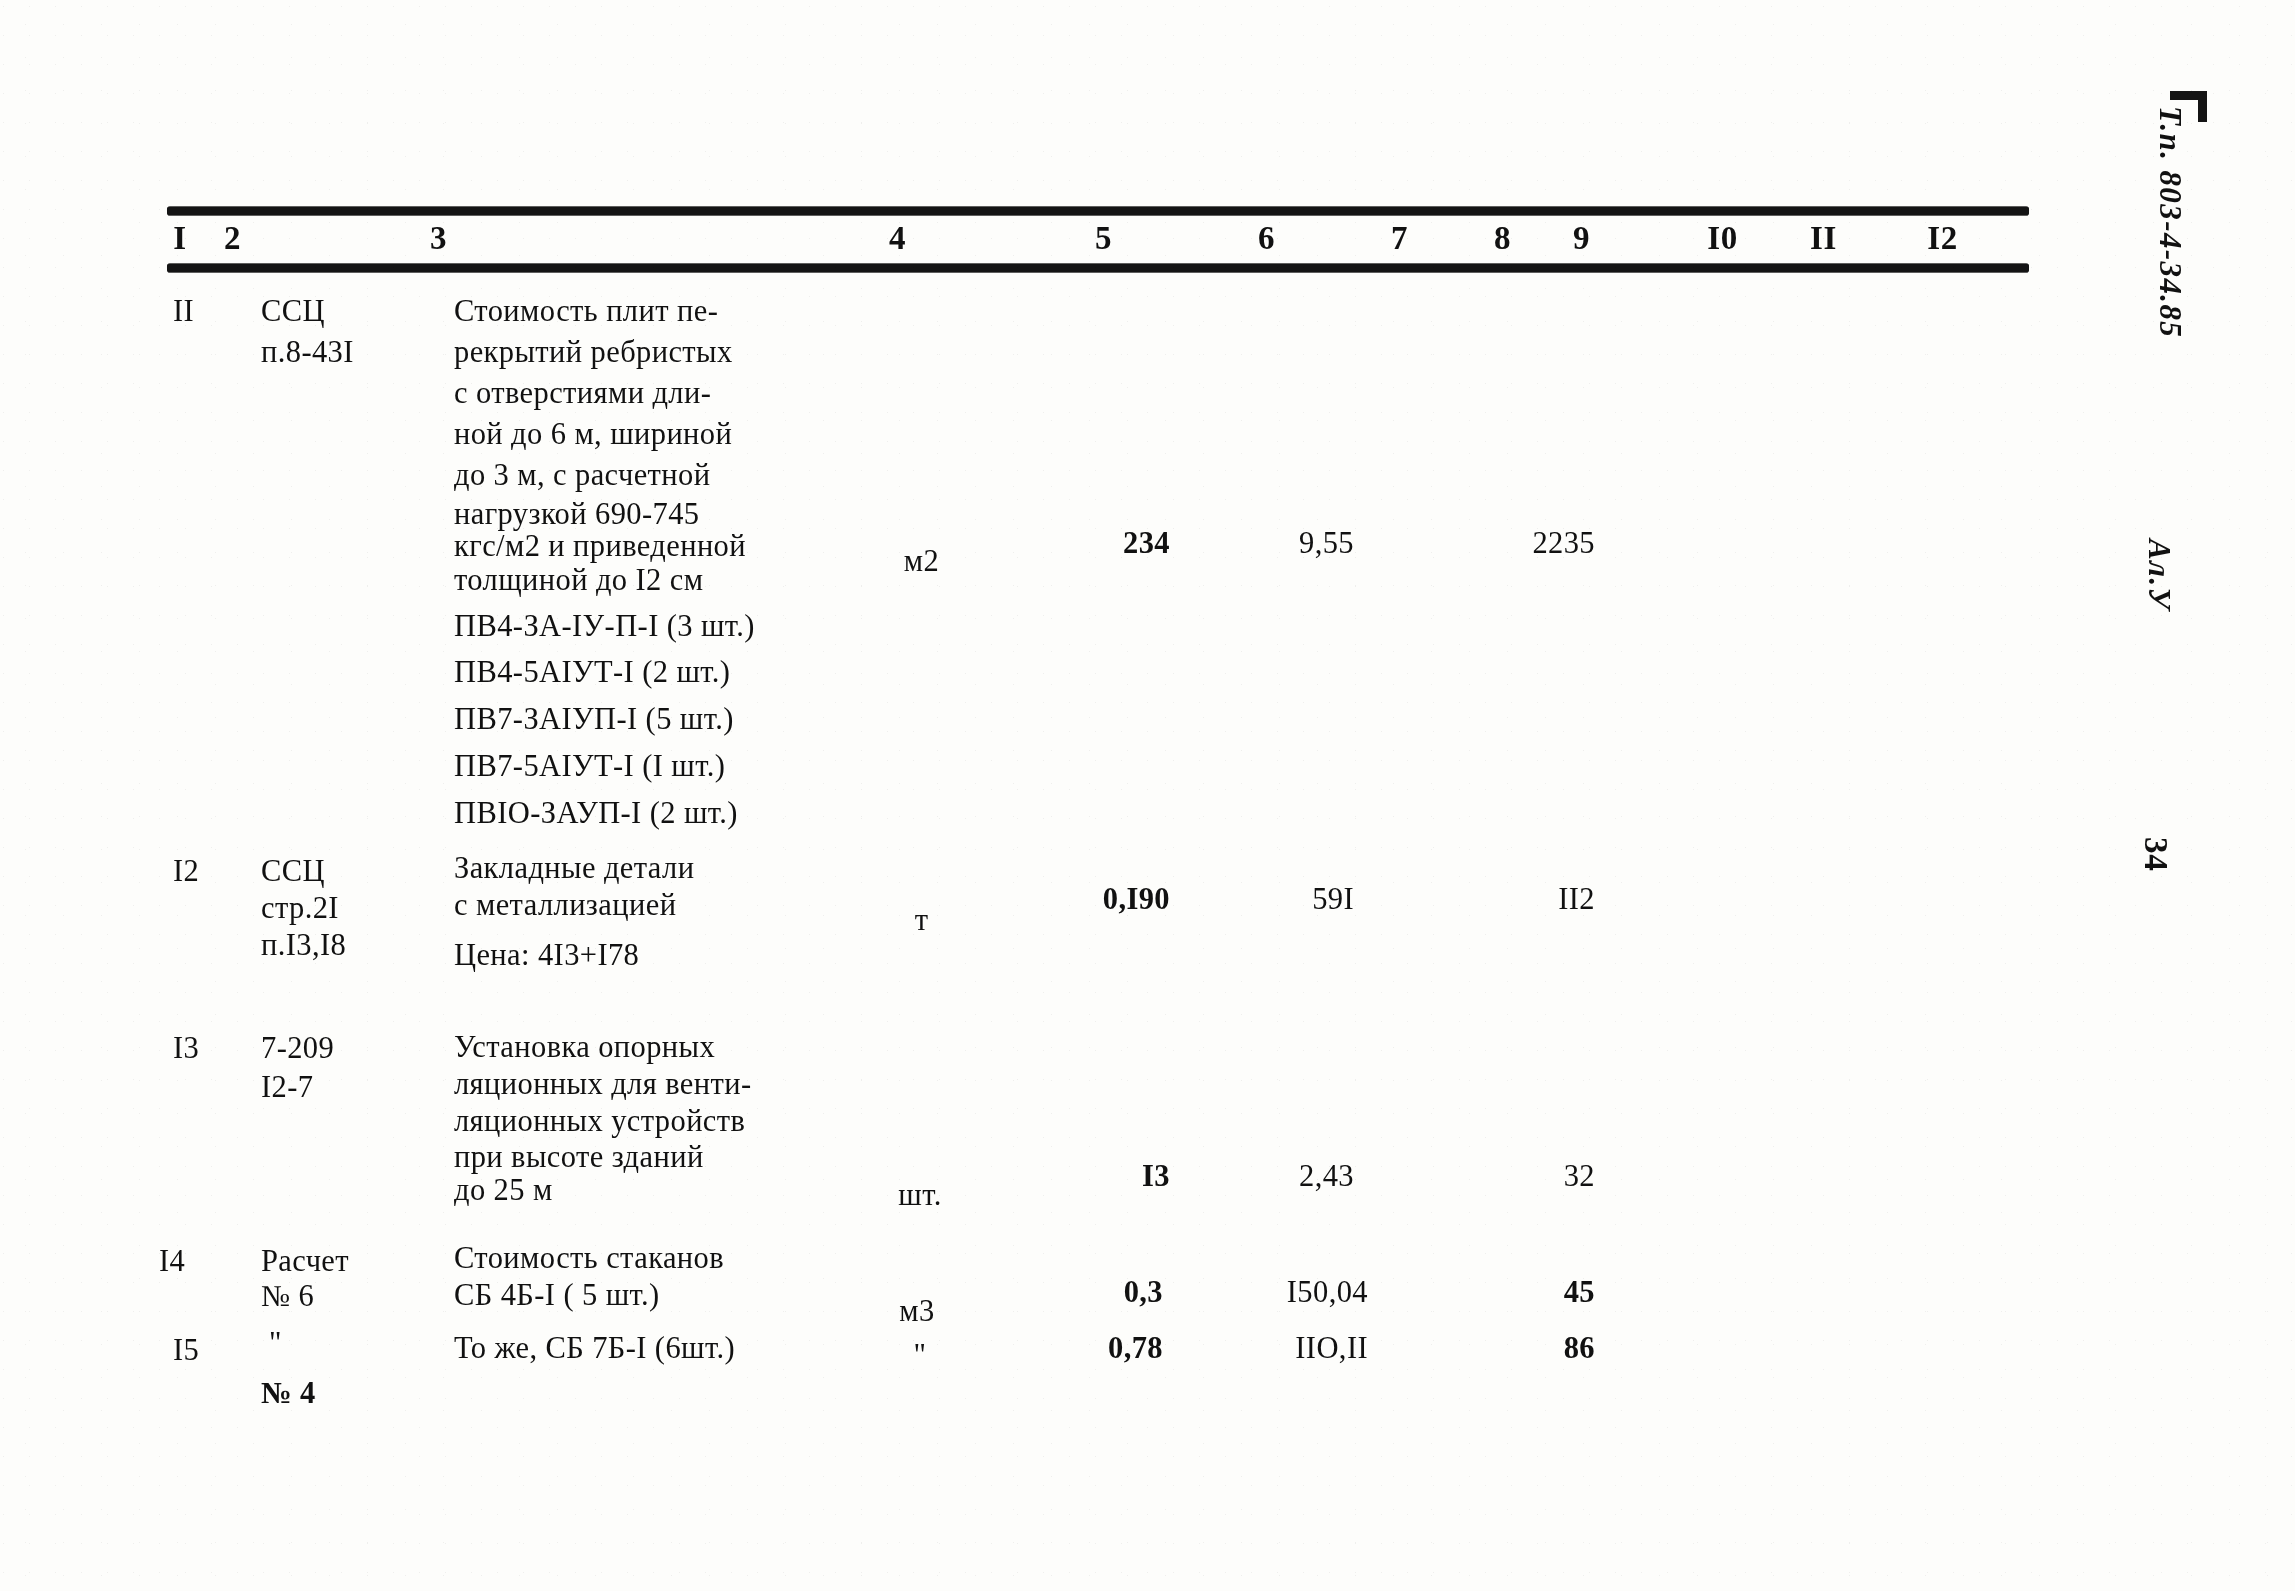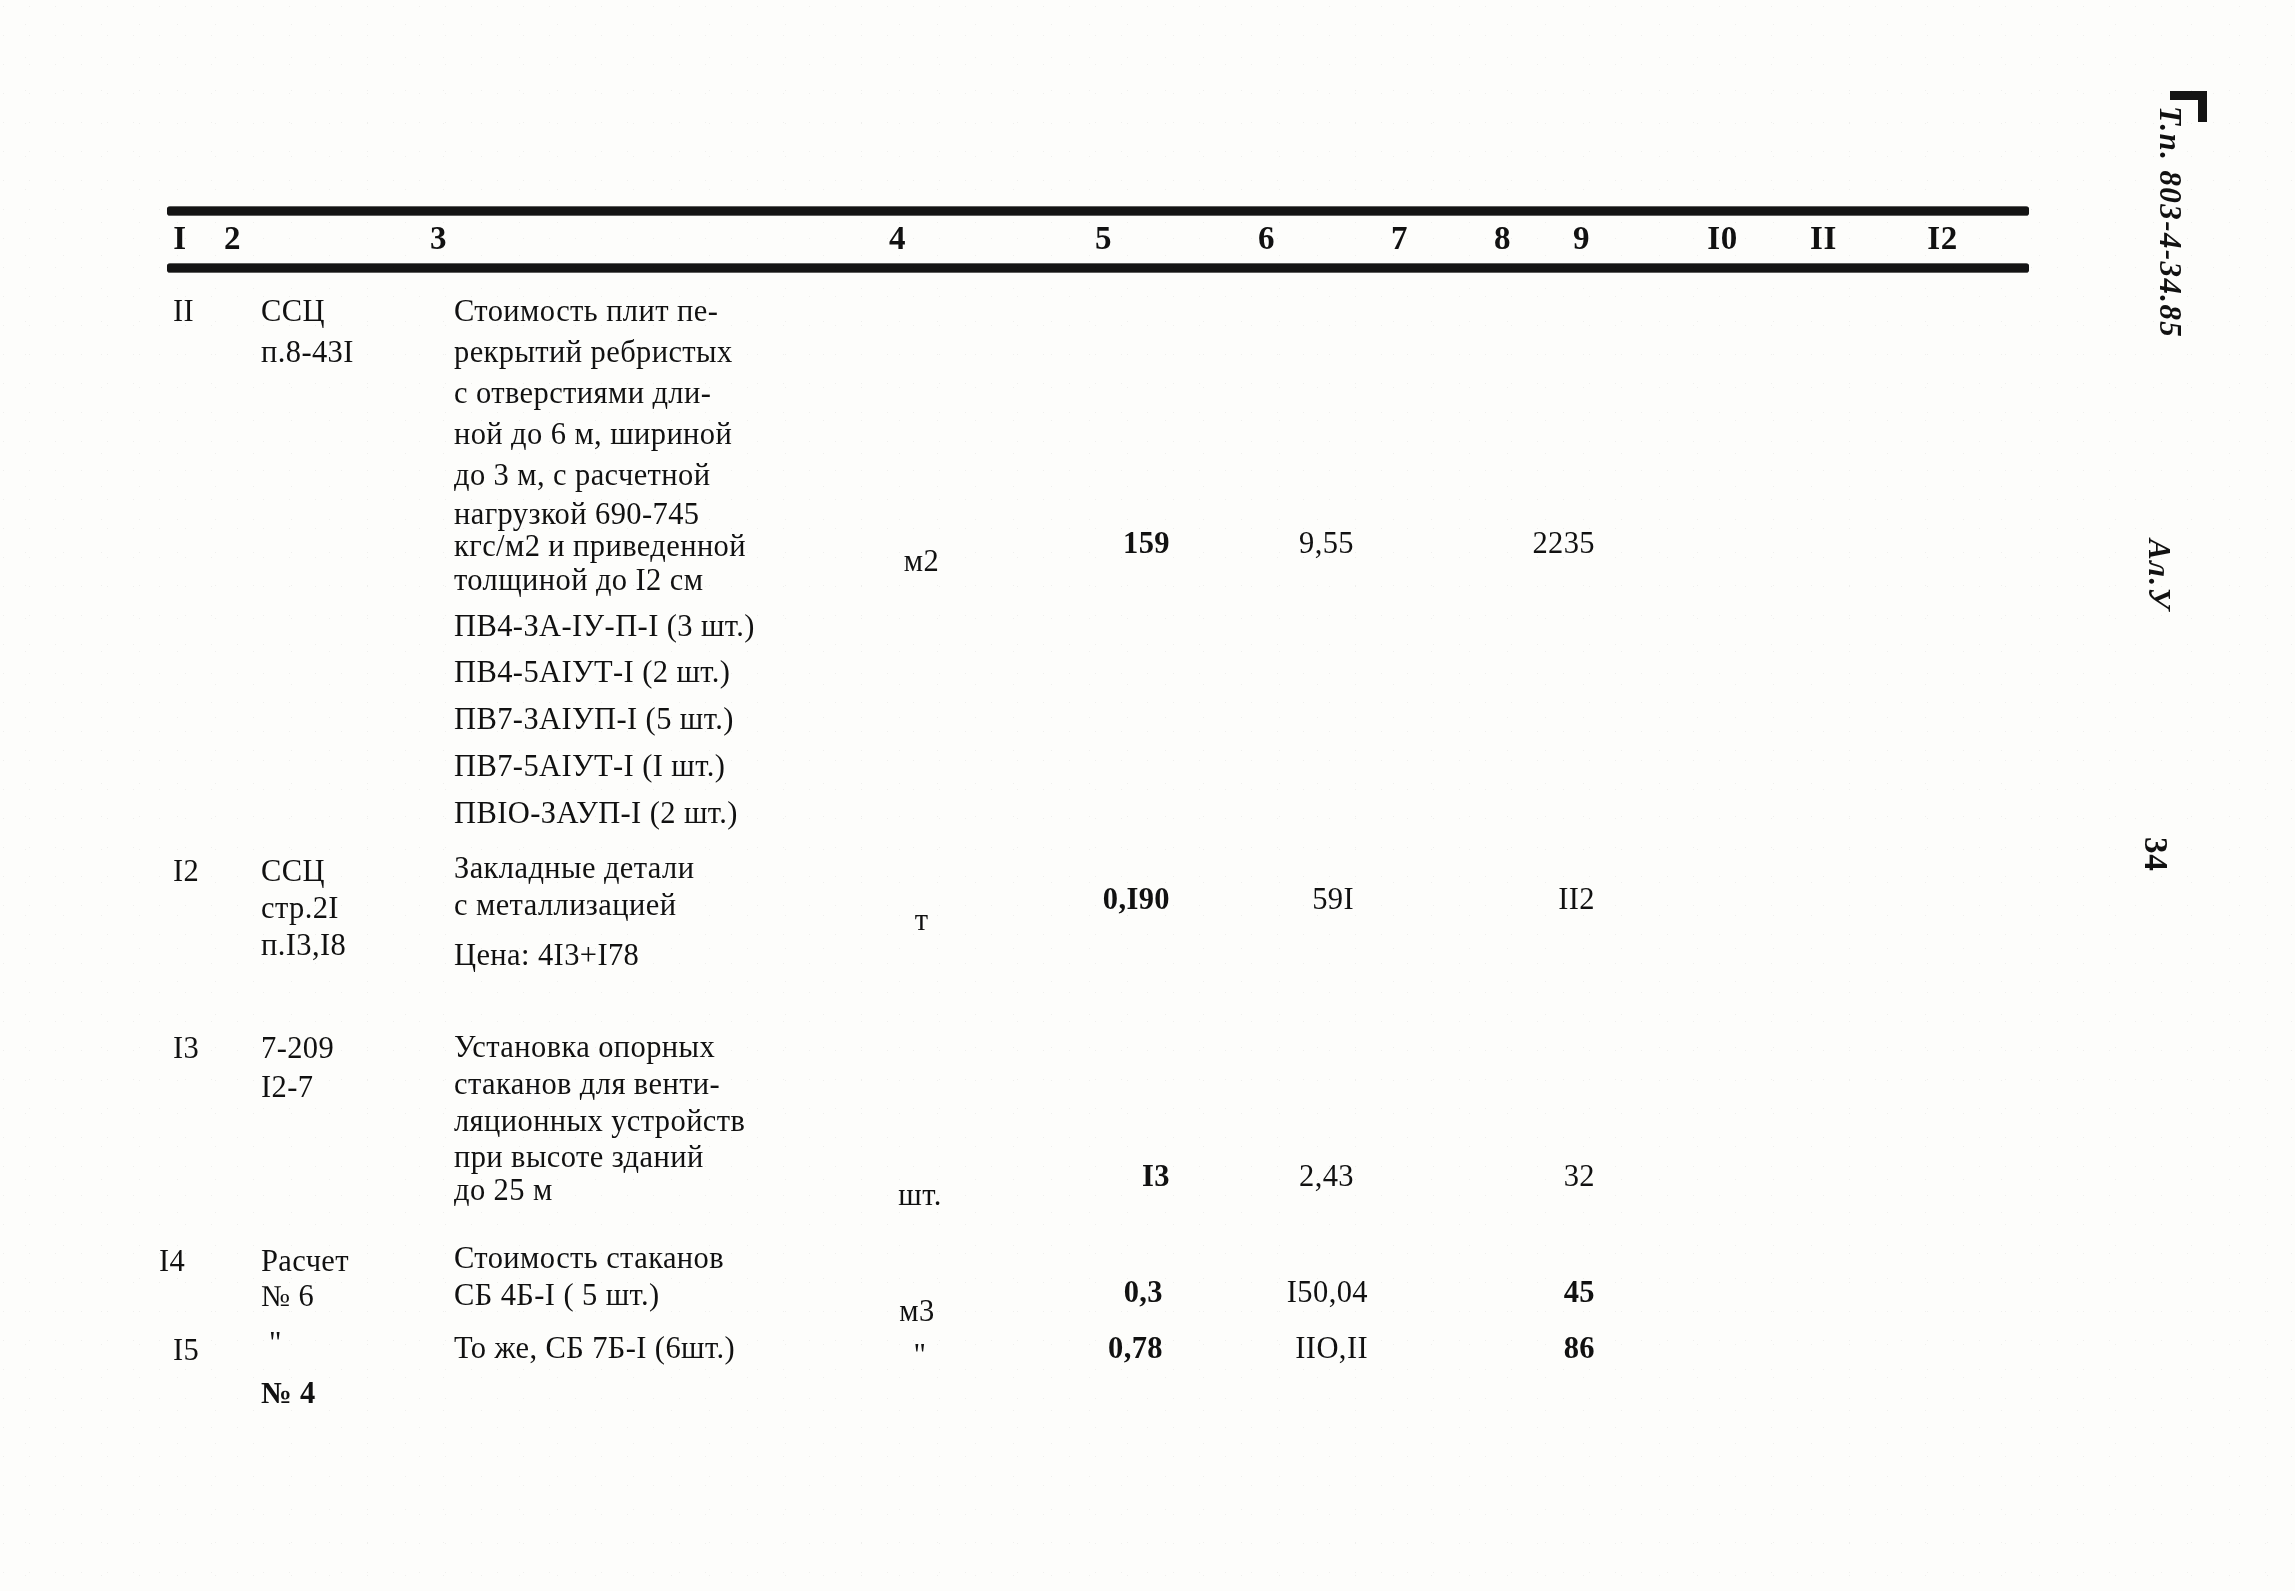--- a/index.html
+++ b/index.html
@@ -168,21 +168,21 @@
     <div class="cell" style="left:454px; top:291px;">Стоимость плит пе-</div>
     <div class="cell" style="left:454px; top:332px;">рекрытий ребристых</div>
     <div class="cell" style="left:454px; top:373px;">с отверстиями дли-</div>
     <div class="cell" style="left:454px; top:414px;">ной до 6 м, шириной</div>
     <div class="cell" style="left:454px; top:455px;">до 3 м, с расчетной</div>
     <div class="cell" style="left:454px; top:494px;">нагрузкой 690-745</div>
     <div class="cell" style="left:454px; top:526px;">кгс/м2 и приведенной</div>
     <div class="cell" style="left:454px; top:560px;">толщиной до I2 см</div>
 
     <div class="cell c-ctr" style="left:879px; top:526px; width:85px;">м2</div>
-    <div class="cell c-num bold" style="left:1028px; top:523px; width:142px;">159</div>
+    <div class="cell c-num bold" style="left:1028px; top:523px; width:142px;">234</div>
     <div class="cell c-num" style="left:1198px; top:523px; width:156px;">9,55</div>
     <div class="cell c-num" style="left:1418px; top:523px; width:177px;">2235</div>
 
     <div class="cell" style="left:454px; top:606px;">ПВ4-ЗА-IУ-П-I (3 шт.)</div>
     <div class="cell" style="left:454px; top:652px;">ПВ4-5АIУТ-I (2 шт.)</div>
     <div class="cell" style="left:454px; top:699px;">ПВ7-ЗАIУП-I (5 шт.)</div>
     <div class="cell" style="left:454px; top:746px;">ПВ7-5АIУТ-I (I шт.)</div>
     <div class="cell" style="left:454px; top:793px;">ПВIО-ЗАУП-I (2 шт.)</div>
 
     <div class="cell" style="left:173px; top:851px; width:85px;">I2</div>
@@ -197,21 +197,21 @@
     <div class="cell c-ctr" style="left:879px; top:885px; width:85px;">т</div>
     <div class="cell c-num bold" style="left:1014px; top:879px; width:156px;">0,I90</div>
     <div class="cell c-num" style="left:1198px; top:879px; width:156px;">59I</div>
     <div class="cell c-num" style="left:1418px; top:879px; width:177px;">II2</div>
 
     <div class="cell" style="left:173px; top:1028px; width:85px;">I3</div>
     <div class="cell" style="left:261px; top:1028px;">7-209</div>
     <div class="cell" style="left:261px; top:1067px;">I2-7</div>
 
     <div class="cell" style="left:454px; top:1027px;">Установка опорных</div>
-    <div class="cell" style="left:454px; top:1064px;">стаканов для венти-</div>
+    <div class="cell" style="left:454px; top:1064px;">ляционных для венти-</div>
     <div class="cell" style="left:454px; top:1101px;">ляционных устройств</div>
     <div class="cell" style="left:454px; top:1137px;">при высоте зданий</div>
     <div class="cell" style="left:454px; top:1170px;text-align:right;">до 25 м</div>
 
     <div class="cell c-ctr" style="left:867px; top:1160px; width:106px;">шт.</div>
     <div class="cell c-num bold" style="left:1028px; top:1156px; width:142px;">I3</div>
     <div class="cell c-num" style="left:1198px; top:1156px; width:156px;">2,43</div>
     <div class="cell c-num" style="left:1418px; top:1156px; width:177px;">32</div>
 
     <div class="cell" style="left:159px; top:1241px; width:85px;">I4</div>

